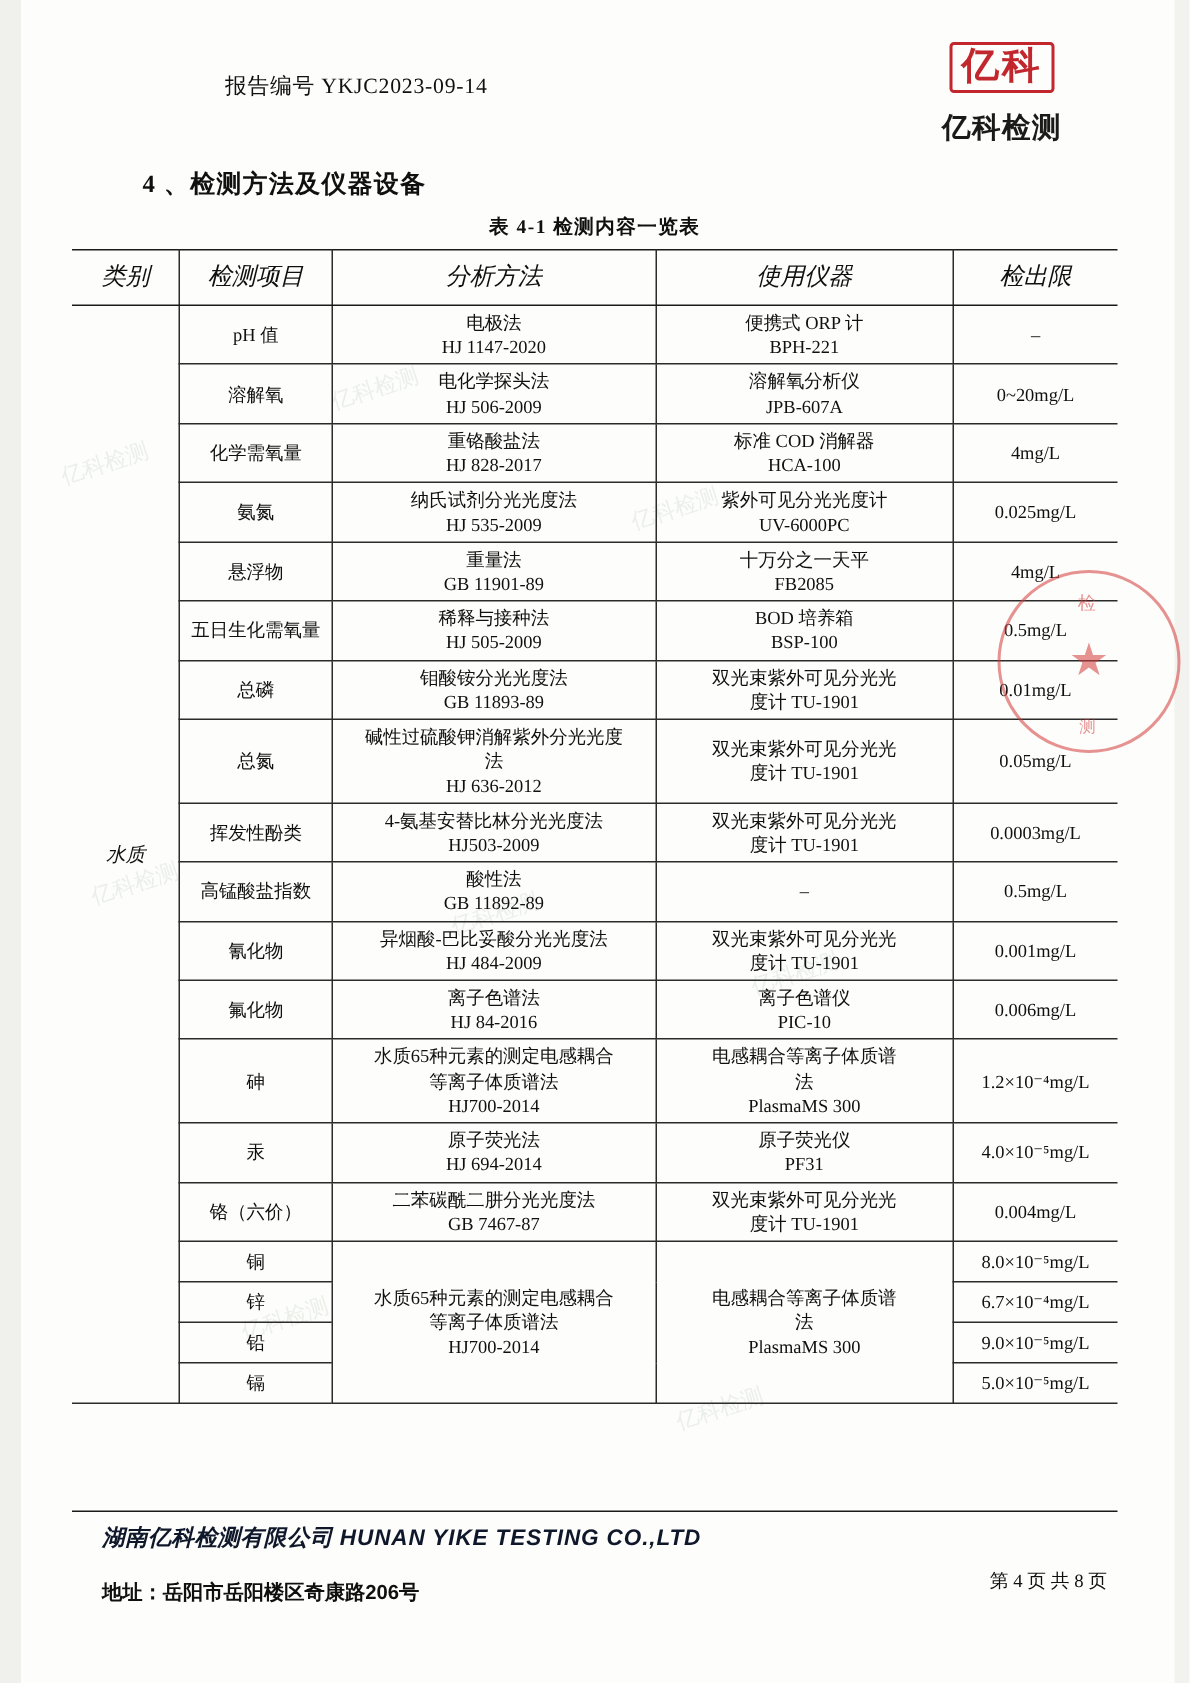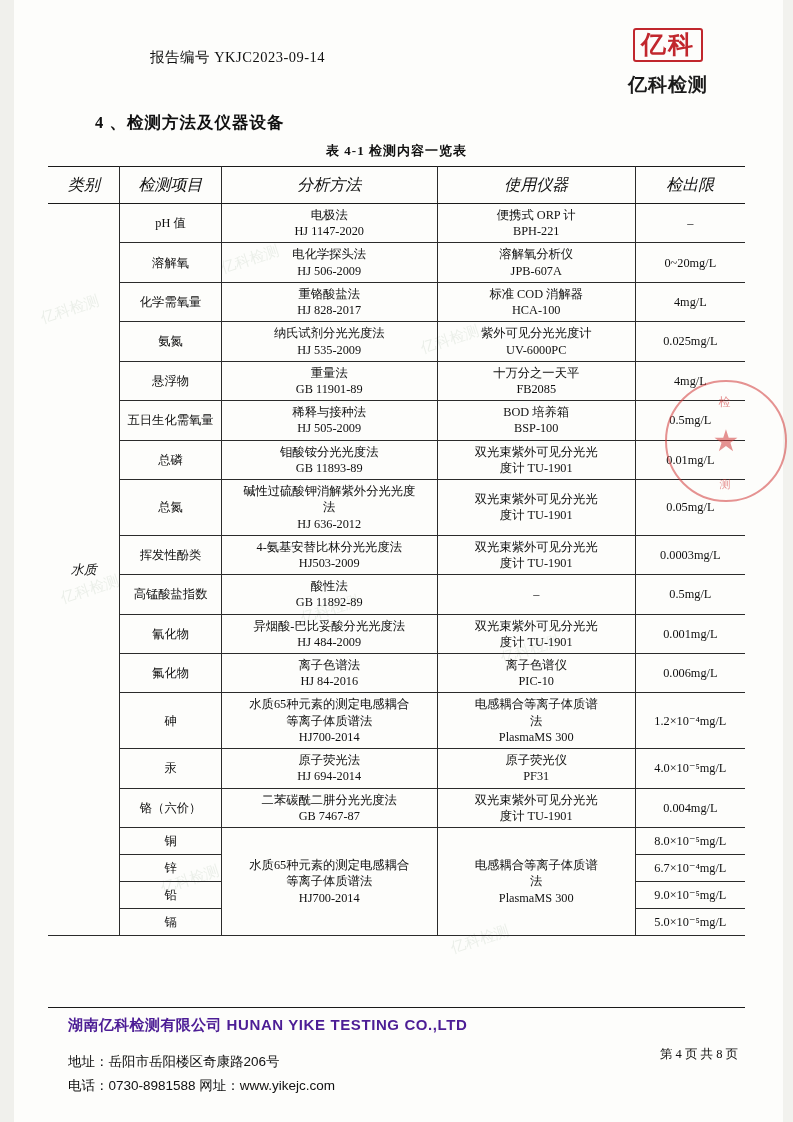--- a/index.html
+++ b/index.html
@@ -142,31 +142,33 @@
     width: 697px;
     border-top: 1.6px solid #1a1a1a;
   }
 
   .footer-company {
     position: absolute;
     left: 68px;
     top: 1016px;
     font-size: 15px;
     font-weight: bold;
-    color: #4c1d95;
+    color: #0f172a;
     font-family: "Liberation Sans", sans-serif;
     letter-spacing: 0.4px;
+    font-style: italic;
   }
   .footer-company .en { letter-spacing: 0.6px; }
   .footer-addr {
     position: absolute;
     left: 68px;
     top: 1053px;
     font-size: 13.5px;
     font-family: "Liberation Sans", sans-serif;
+    font-weight: bold;
   }
   .footer-tel {
     position: absolute;
     left: 68px;
     top: 1077px;
     font-size: 13.5px;
     font-family: "Liberation Sans", sans-serif;
   }
   .page-num {
     position: absolute;
@@ -371,16 +373,15 @@
     <div class="txt2">测</div>
   </div>
 
   <div class="bottom-rule"></div>
 
   <div class="footer-company">
     <span>湖南亿科检测有限公司</span>
     <span class="en">HUNAN YIKE TESTING CO.,LTD</span>
   </div>
   <div class="footer-addr">地址：岳阳市岳阳楼区奇康路206号</div>
-  <div class="footer-tel">电话：0730-8981588  网址：www.yikejc.com</div>
   <div class="page-num">第 4 页 共 8 页</div>
 
 </div>
 
 </body></html>

